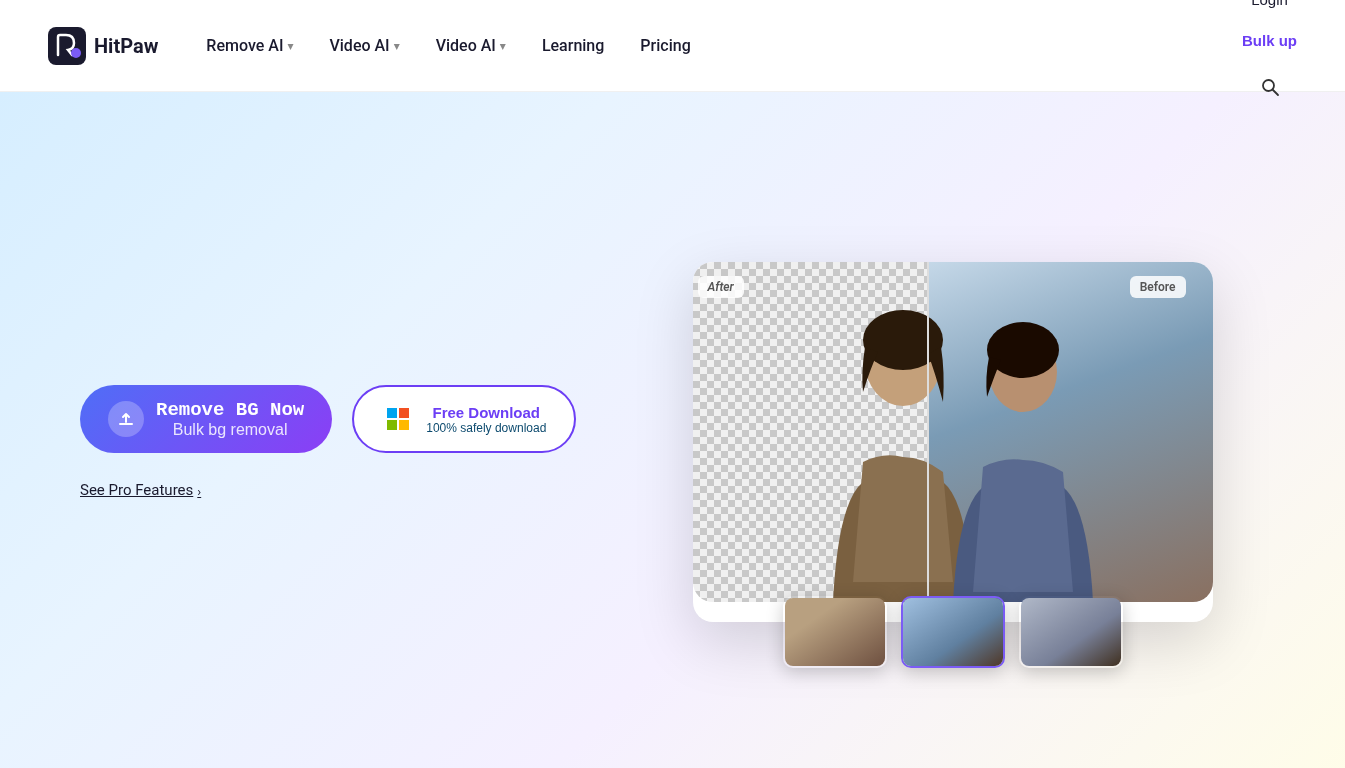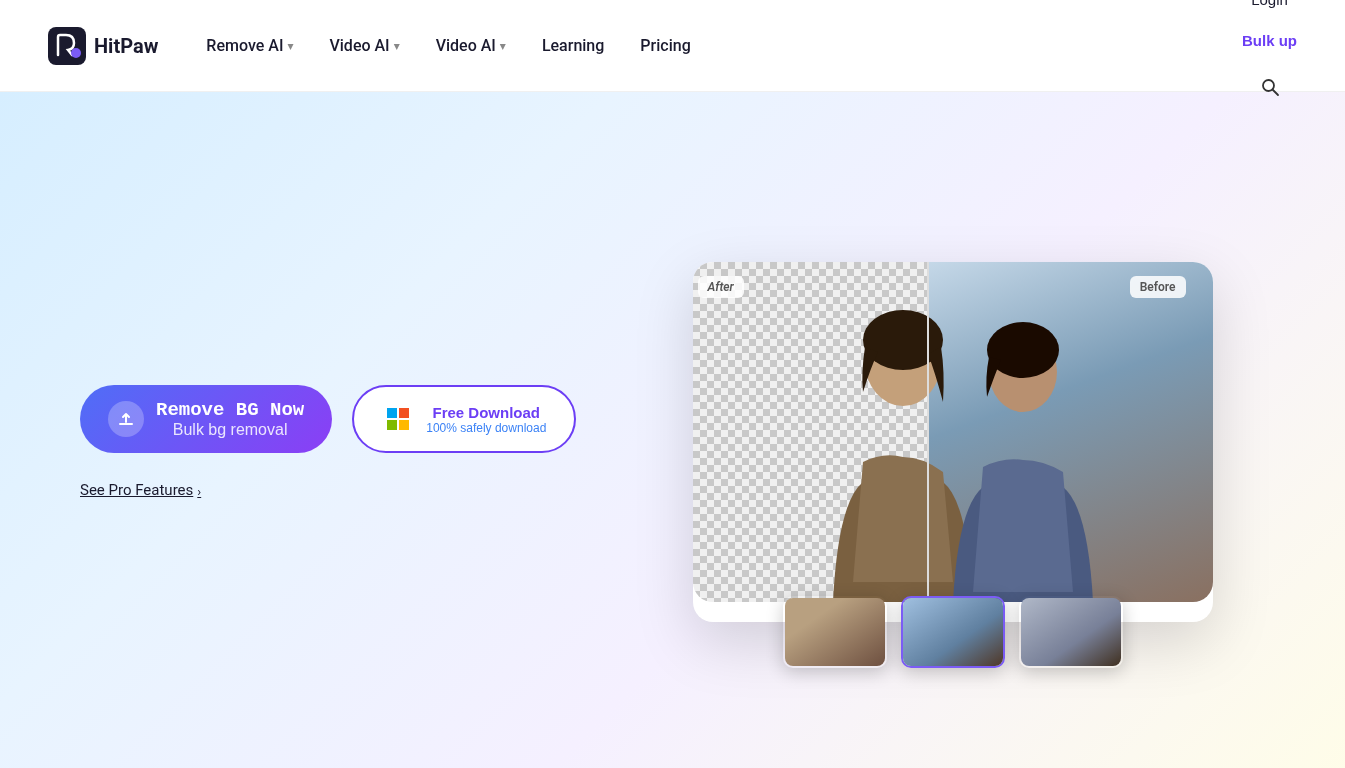--- a/index.html
+++ b/index.html
@@ -174,21 +174,21 @@
       justify-content: center;
       font-size: 22px;
     }
     .btn-download-text-main {
       font-size: 15px;
       font-weight: 700;
       color: #6c3ef5;
     }
     .btn-download-text-sub {
       font-size: 12px;
-      color: #3b82f6;
+      color: #0c4a6e;
     }
     .see-pro {
       display: flex;
       align-items: flex-end;
       gap: 4px;
       font-size: 15px;
       color: #1a1a2e;
       text-decoration: underline;
       cursor: pointer;
       margin-top: 4px;

